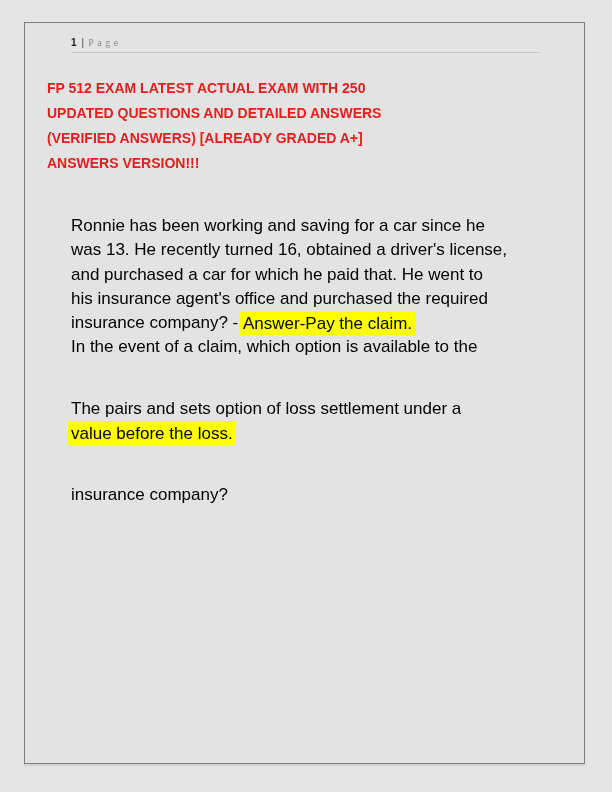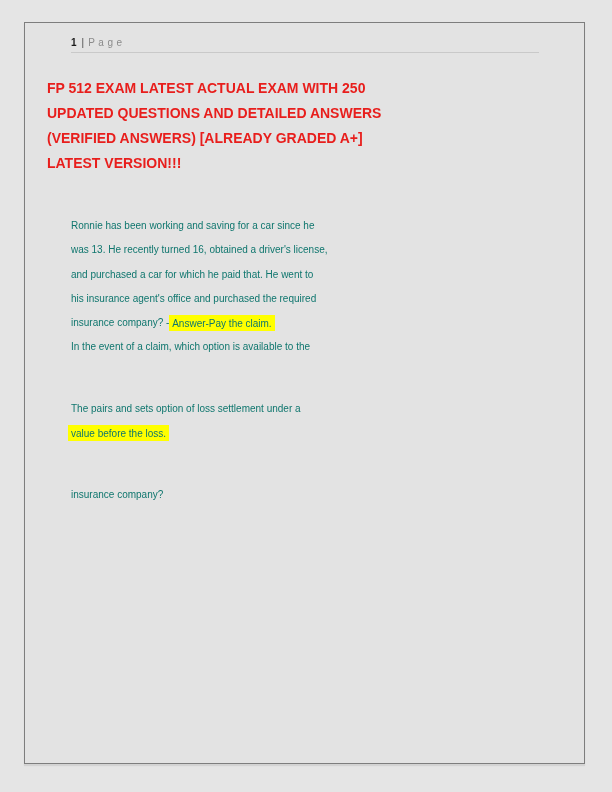--- a/index.html
+++ b/index.html
@@ -35,34 +35,35 @@
     color: #1a1a1a;
     letter-spacing: 1px;
   }
   .header .sep {
     color: #4a4a4a;
     margin: 0 4px;
   }
   .header .plabel {
     color: #8b8b8b;
     letter-spacing: 3.5px;
+    font-family: Liberation Serif, serif;
   }
   .title {
     margin: 23px 45px 0 22px;
     font-size: 14px;
     line-height: 25px;
     font-weight: bold;
     color: var(--title-red, #e81e1c);
   }
   .title .tline { white-space: nowrap; }
   .bodytext {
     margin: 4px 45px 0 46px;
-    font-size: 10px;
+    font-size: 17px;
     line-height: 24.3px;
-    color: #0f766e;
+    color: #000000;
   }
   .bodytext p {
     margin: 0 0 37.5px 0;
     padding: 0;
   }
   .bodytext p:first-child { margin-top: 38px; }
   .line { white-space: pre; }
   .hl {
     background: var(--highlight-yellow, #ffff00);
     padding: 2.5px 3px;
@@ -73,21 +74,21 @@
 <body>
 
 <div class="page">
 
   <div class="header"><span class="pn">1</span><span class="sep">|</span><span class="plabel">Page</span></div>
 
   <div class="title">
     <div class="tline">FP 512 EXAM LATEST ACTUAL EXAM WITH 250</div>
     <div class="tline">UPDATED QUESTIONS AND DETAILED ANSWERS</div>
     <div class="tline">(VERIFIED ANSWERS) [ALREADY GRADED A+]</div>
-    <div class="tline">LATEST VERSION!!!</div>
+    <div class="tline">ANSWERS VERSION!!!</div>
   </div>
 
   <div class="bodytext">
 
     <p>
       <span class="line"><span>Ronnie has been working and saving for a car since he</span></span>
       <span class="line"><span>was 13. He recently turned 16, obtained a driver's license,</span></span>
       <span class="line"><span>and purchased a car for which he paid that. He went to</span></span>
       <span class="line"><span>his insurance agent's office and purchased the required</span></span>
       <span class="line"><span>insurance company? - </span><span class="hl">Answer-Pay the claim.</span></span>

